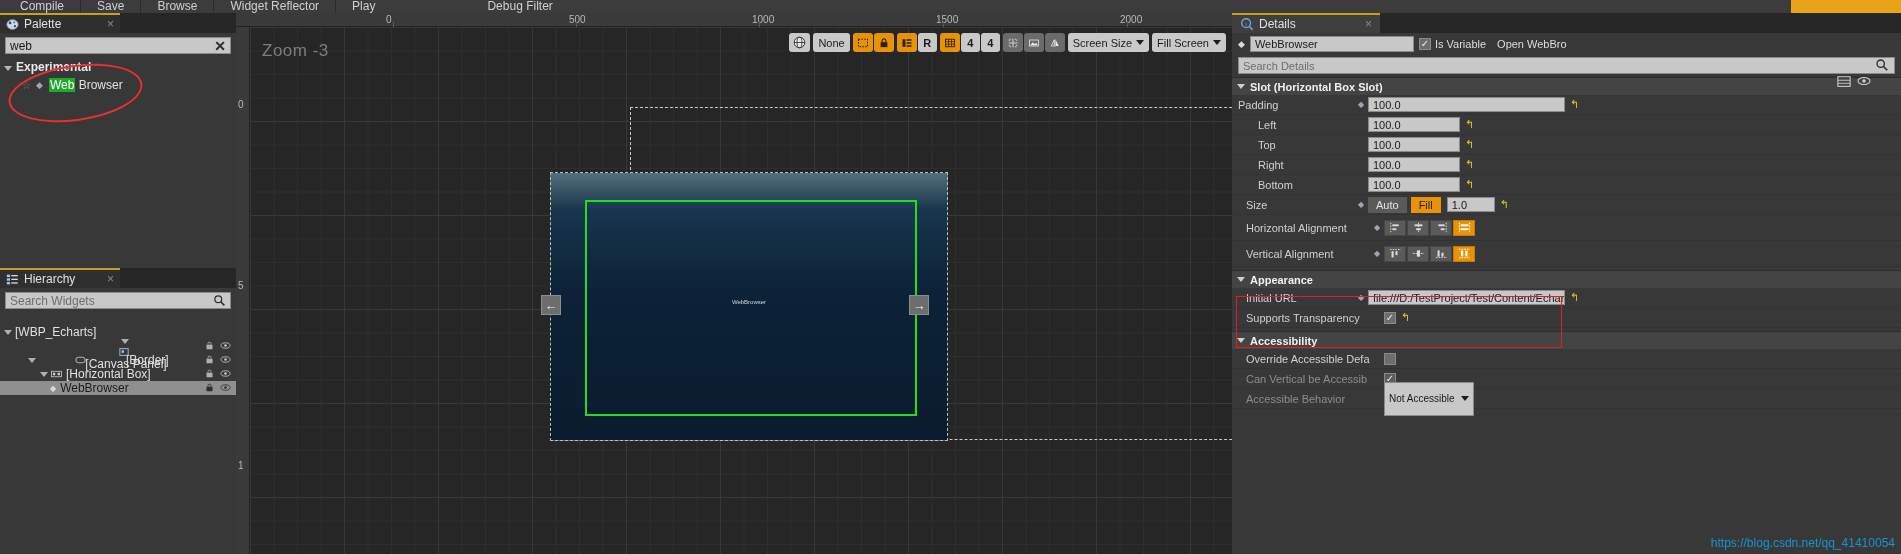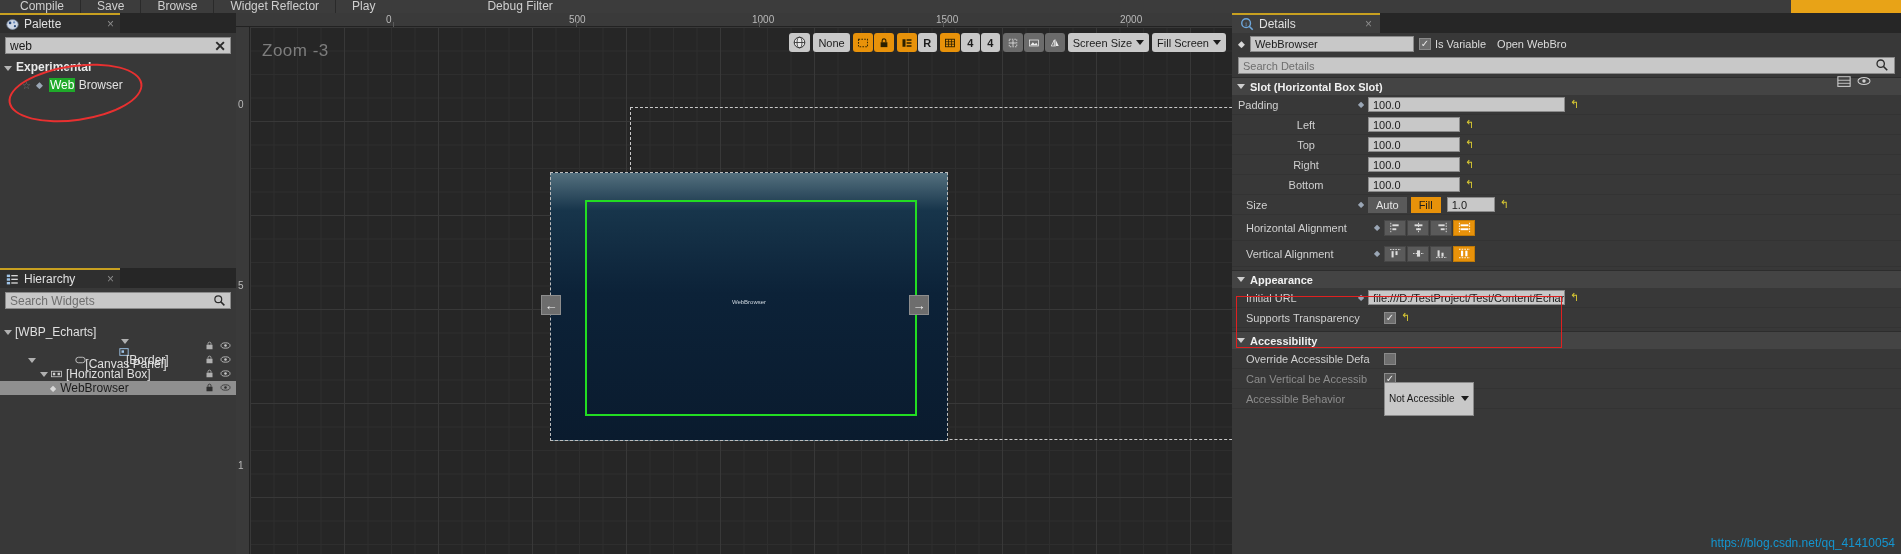--- a/index.html
+++ b/index.html
@@ -247,21 +247,21 @@
   .section-title { font-size: 11px; font-weight: bold; color: #f0f0f0; }
 
   .prow {
     display: flex; align-items: center; height: 20px;
     border-bottom: 1px solid #333;
   }
   .plabel {
     width: 122px; flex: 0 0 122px; padding-left: 14px;
     font-size: 11px; color: #d0d0d0; white-space: nowrap; overflow: hidden;
   }
-  .plabel.sub { padding-left: 26px; text-align: center; }
+  .plabel.sub { padding-left: 26px; }
   .plabel.dim { color: #8d8d8d; }
   .pmid { width: 14px; flex: 0 0 14px; display: flex; align-items: center; justify-content: center; }
   .pval { flex: 1; display: flex; align-items: center; gap: 5px; padding-right: 8px; }
   .numfield {
     background: #c8c8c8; border: 1px solid #8a8a8a; height: 15px;
     color: #1a1a1a; font-size: 11px; padding: 0 4px; display: flex; align-items: center;
   }
   .numfield.wide { width: 197px; }
   .numfield.narrow { width: 92px; }
   .numfield.urlf { width: 197px; border: 1px solid #8a8a8a; }

